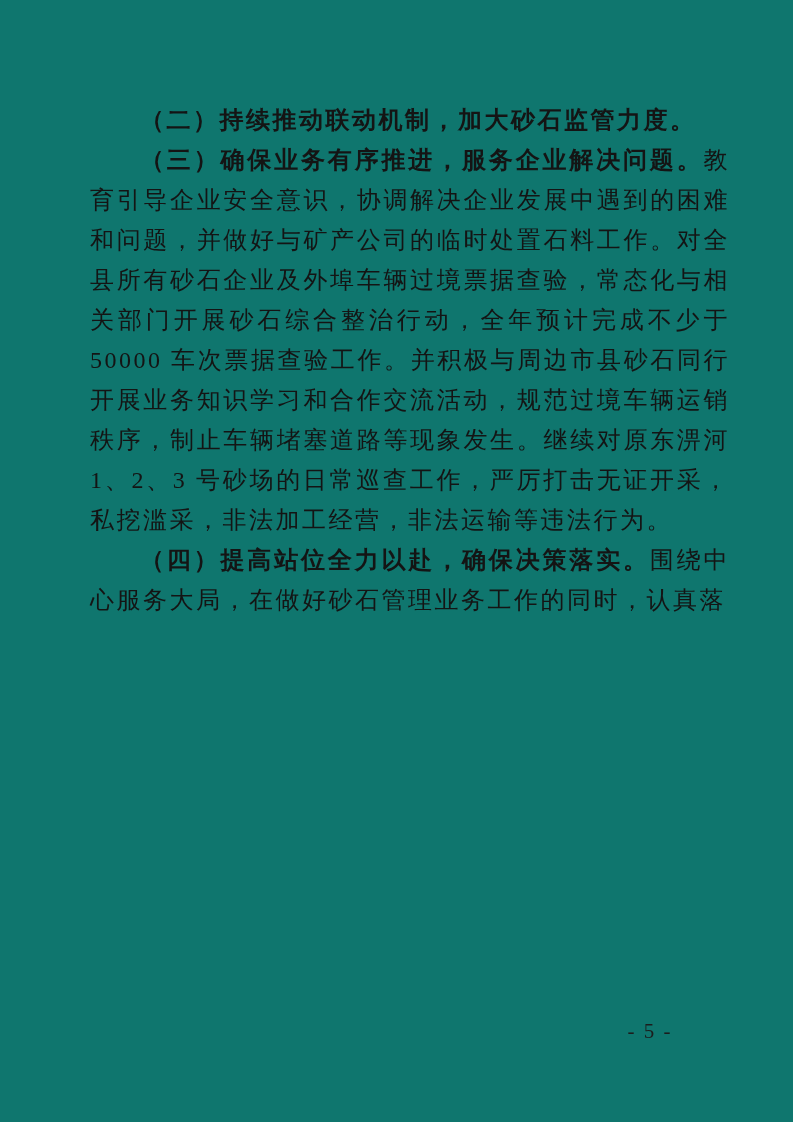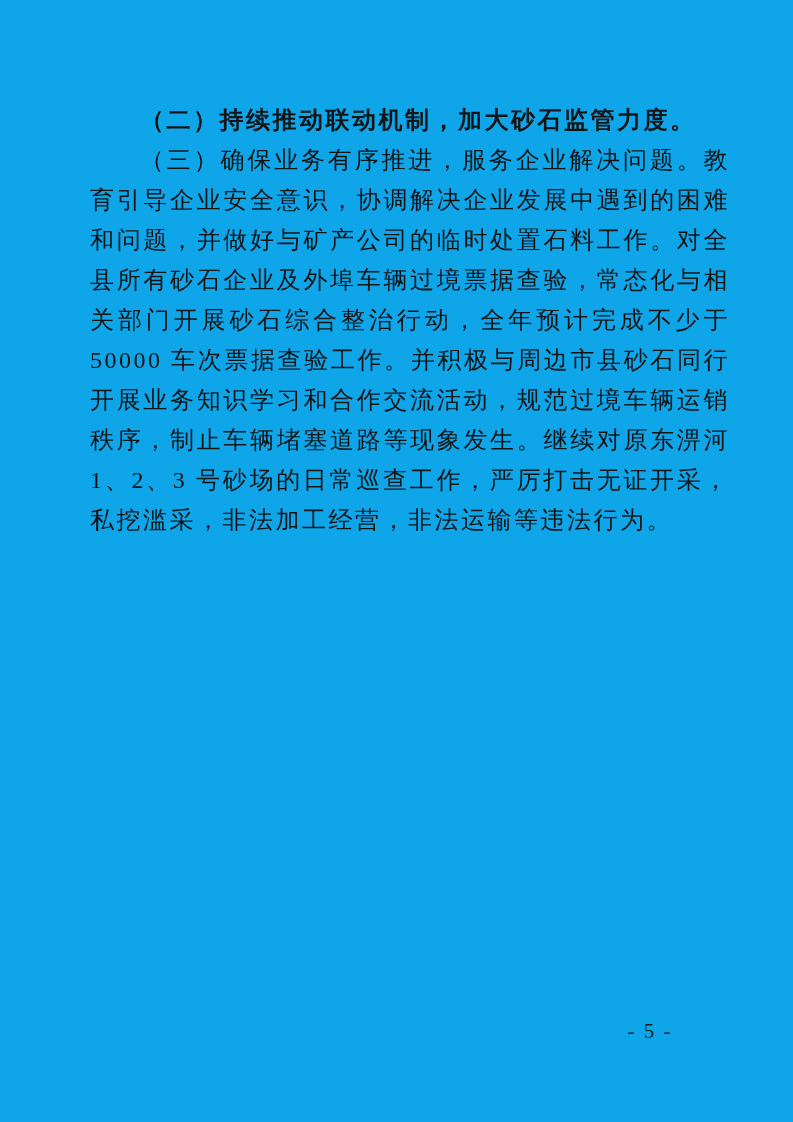--- a/index.html
+++ b/index.html
@@ -4,21 +4,21 @@
 <style>
   html, body {
     margin: 0;
     padding: 0;
     background: #ffffff;
   }
   .page {
     position: relative;
     width: 793px;
     height: 1122px;
-    background: #0ea5e9;
+    background: #0f766e;
     overflow: hidden;
     font-family: "Liberation Serif", "DejaVu Serif", serif;
     color: #141414;
   }
   .text-block {
     position: absolute;
     left: 90px;
     top: 100px;
     width: 640px;
     font-size: 24px;
@@ -29,36 +29,37 @@
   }
   .text-block p {
     margin: 0;
     padding: 0;
     text-indent: 50px;
   }
   .heading {
     font-weight: bold;
   }
   .lead {
-    font-weight: normal;
+    font-weight: bold;
   }
   .page-number {
     position: absolute;
     left: 610px;
     top: 1018px;
     width: 80px;
     text-align: center;
     font-size: 21px;
     line-height: 26px;
     letter-spacing: 2px;
     color: #1c1c1c;
   }
 </style>
 </head>
 <body>
 
 <div class="page">
   <div class="text-block">
     <p class="heading">（二）持续推动联动机制，加大砂石监管力度。</p>
     <p class="para"><span class="lead">（三）确保业务有序推进，服务企业解决问题。</span><span>教育引导企业安全意识，协调解决企业发展中遇到的困难和问题，并做好与矿产公司的临时处置石料工作。对全县所有砂石企业及外埠车辆过境票据查验，常态化与相关部门开展砂石综合整治行动，全年预计完成不少于50000 车次票据查验工作。并积极与周边市县砂石同行开展业务知识学习和合作交流活动，规范过境车辆运销秩序，制止车辆堵塞道路等现象发生。继续对原东淠河 1、2、3 号砂场的日常巡查工作，严厉打击无证开采，私挖滥采，非法加工经营，非法运输等违法行为。</span></p>
+    <p class="para"><span class="lead">（四）提高站位全力以赴，确保决策落实。</span><span>围绕中心服务大局，在做好砂石管理业务工作的同时，认真落</span></p>
   </div>
   <div class="page-number">- 5 -</div>
 </div>
 
 </body></html>

